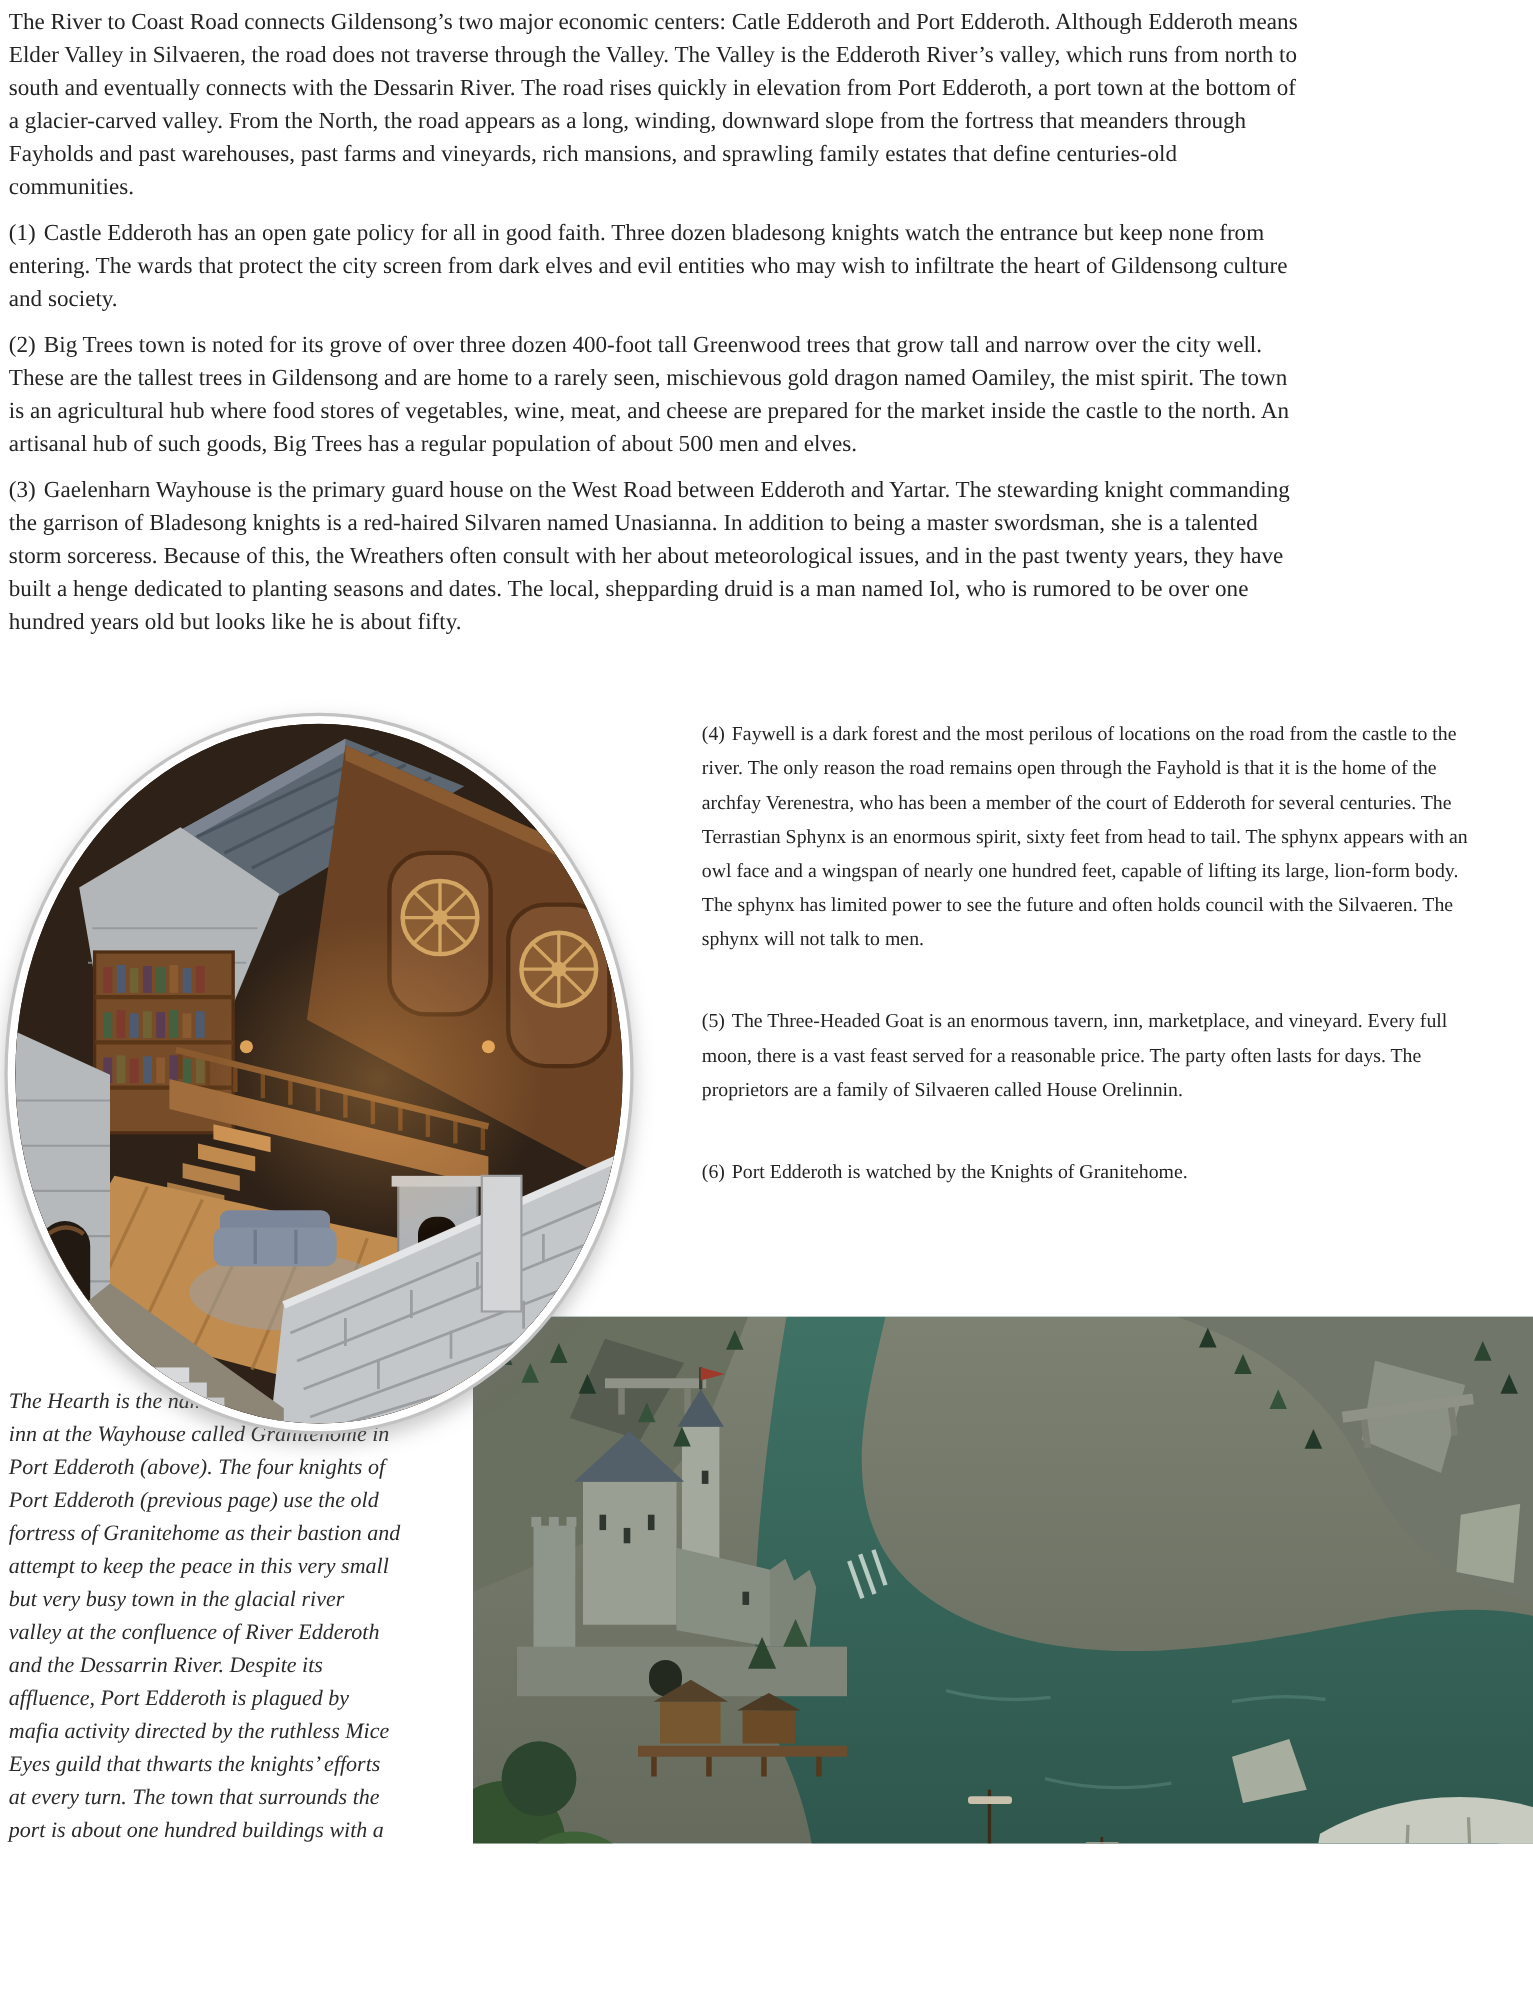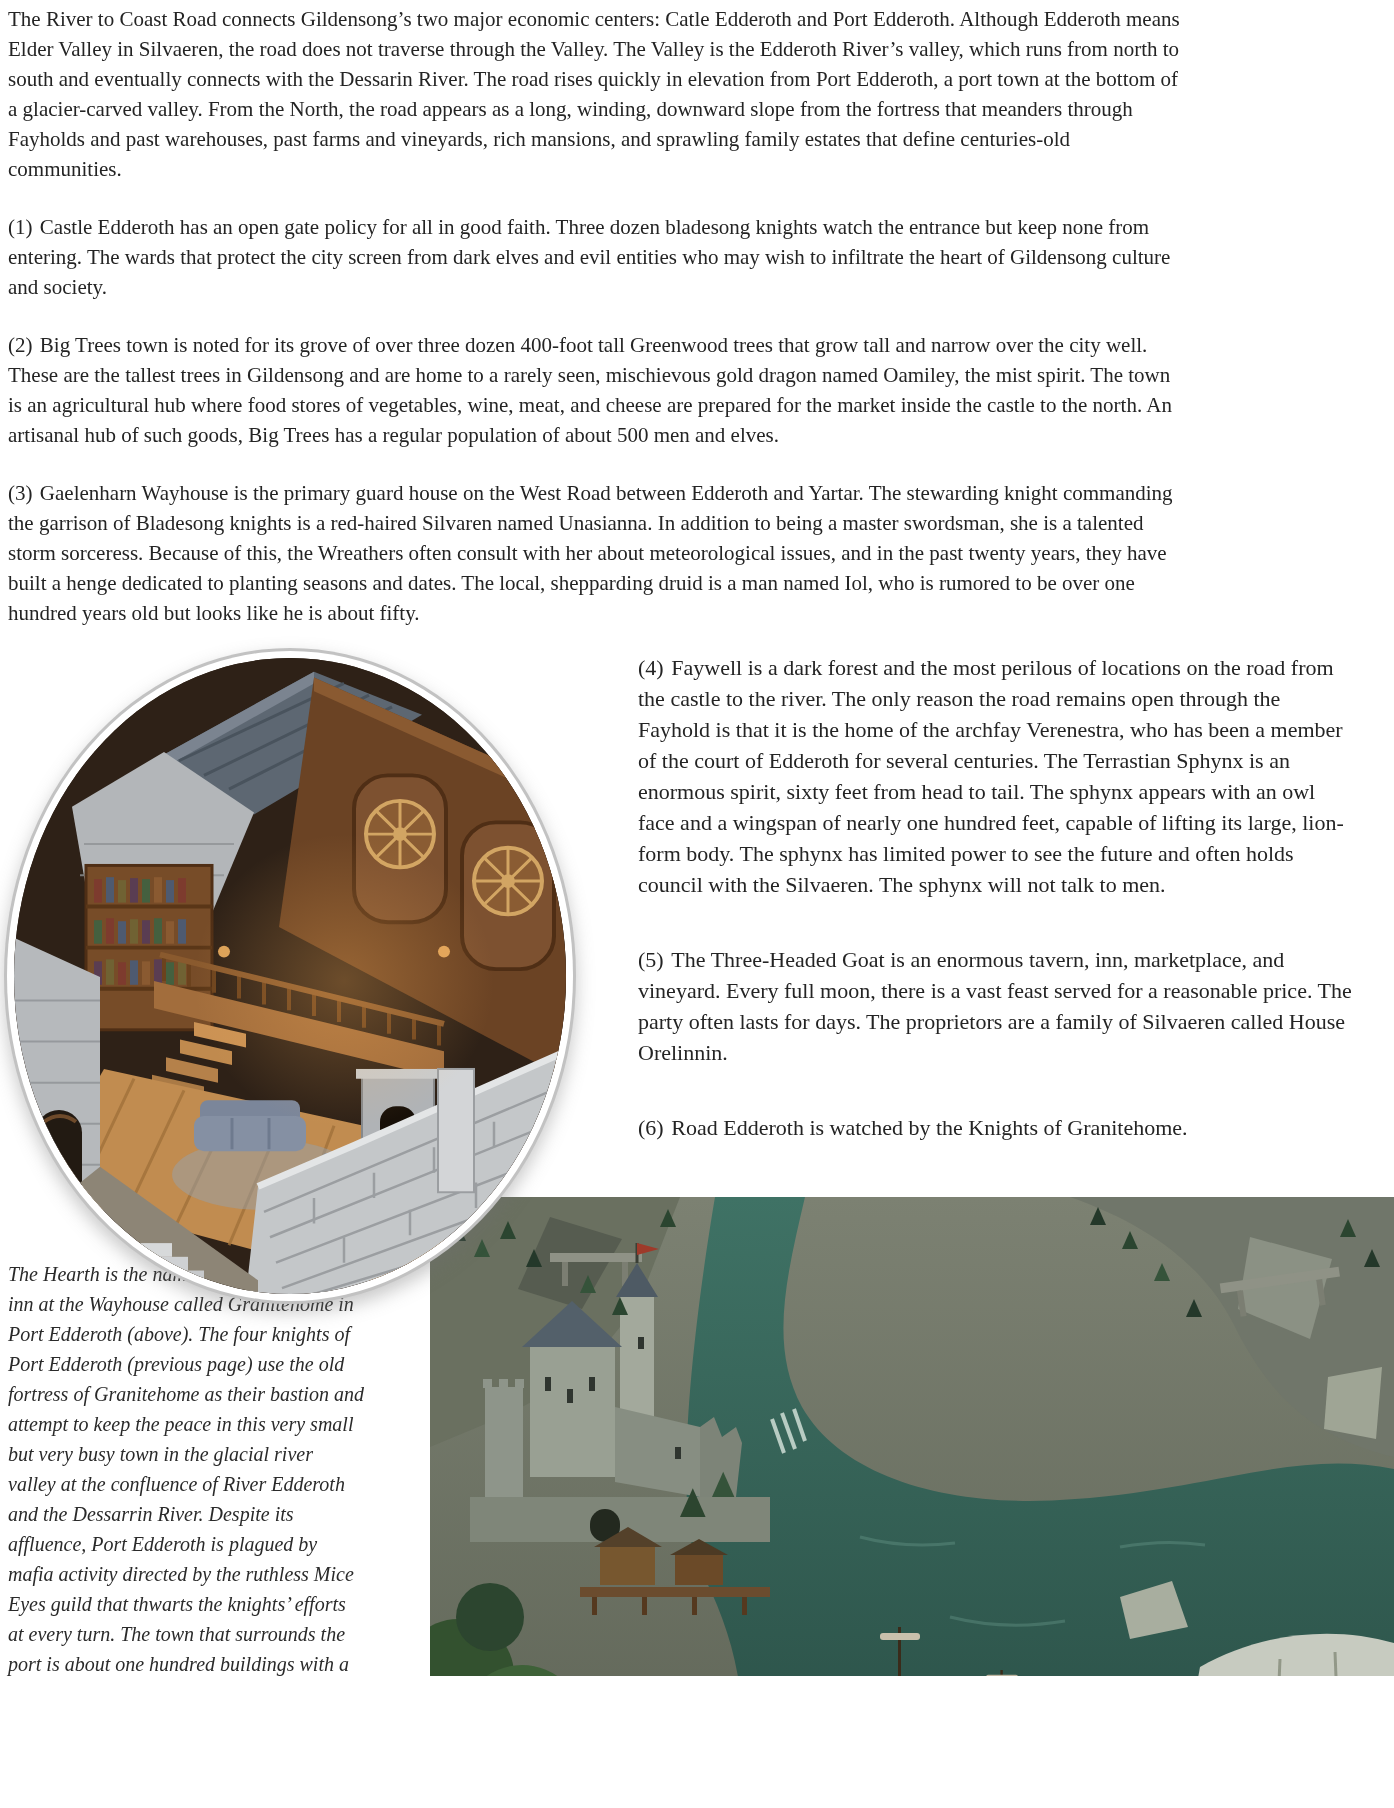--- a/index.html
+++ b/index.html
@@ -3,22 +3,22 @@
 <meta charset="utf-8">
 <style>
   html,body{margin:0;padding:0;background:#ffffff;}
   #page{
     position:relative;width:1394px;height:1676px;background:#ffffff;
     font-family:"Liberation Serif","DejaVu Serif",serif;color:#242424;
     overflow:hidden;
   }
   p{margin:0;text-align:left;hyphens:auto;-webkit-hyphens:auto;}
   .top-text{position:absolute;left:8px;top:4px;width:1178px;font-size:21px;line-height:30px;}
-  .top-text p + p{margin-top:28px;}
-  .right-col{position:absolute;left:638px;top:652px;width:718px;font-size:22px;line-height:31px;}
+  .top-text p + p{margin-top:12px;}
+  .right-col{position:absolute;left:638px;top:652px;width:718px;font-size:18px;line-height:31px;}
   .right-col p + p{margin-top:44px;}
   .num{margin-right:.35em;}
   .sidebar{
     position:absolute;left:8px;top:1259px;width:356px;
     font-size:20px;line-height:30px;font-style:italic;color:#2a2a2a;
   }
   .circle-fig{
     position:absolute;left:14px;top:658px;width:552px;height:636px;
     border-radius:50%;overflow:hidden;z-index:3;
     box-shadow:0 0 0 7px #ffffff,0 0 0 10px #c2c2c2,0 8px 18px 10px rgba(110,110,110,.38);
@@ -177,21 +177,21 @@
       </g>
       <circle cx="330" cy="330" r="150" fill="url(#glow)"></circle>
       <circle cx="210" cy="300" r="6" fill="#f0b060" opacity="0.9"></circle>
       <circle cx="430" cy="300" r="6" fill="#f0b060" opacity="0.9"></circle>
     </svg>
   </div>
 
   <div class="right-col">
     <p><span class="num">(4)</span><span>Faywell is a dark forest and the most perilous of locations on the road from the castle to the river. The only reason the road remains open through the Fayhold is that it is the home of the archfay Verenestra, who has been a member of the court of Edderoth for several centuries. The Terrastian Sphynx is an enormous spirit, sixty feet from head to tail. The sphynx appears with an owl face and a wingspan of nearly one hundred feet, capable of lifting its large, lion-form body. The sphynx has limited power to see the future and often holds council with the Silvaeren. The sphynx will not talk to men.</span></p>
     <p><span class="num">(5)</span><span>The Three-Headed Goat is an enormous tavern, inn, marketplace, and vineyard. Every full moon, there is a vast feast served for a reasonable price. The party often lasts for days. The proprietors are a family of Silvaeren called House Orelinnin.</span></p>
-    <p><span class="num">(6)</span><span>Road Edderoth is watched by the Knights of Granitehome.</span></p>
+    <p><span class="num">(6)</span><span>Port Edderoth is watched by the Knights of Granitehome.</span></p>
   </div>
 
   <div class="sidebar">
     <p>The Hearth is the name of the tavern and inn at the Wayhouse called Granitehome in Port Edderoth (above). The four knights of Port Edderoth (previous page) use the old fortress of Granitehome as their bastion and attempt to keep the peace in this very small but very busy town in the glacial river valley at the confluence of River Edderoth and the Dessarrin River. Despite its affluence, Port Edderoth is plagued by mafia activity directed by the ruthless Mice Eyes guild that thwarts the knights’ efforts at every turn. The town that surrounds the port is about one hundred buildings with a normal population of about 1500.</p>
   </div>
 
   <div class="port-fig">
     <svg viewBox="0 0 964 611" preserveAspectRatio="none">
       <defs>
         <linearGradient id="wg" x1="0" y1="0" x2="0" y2="1">

